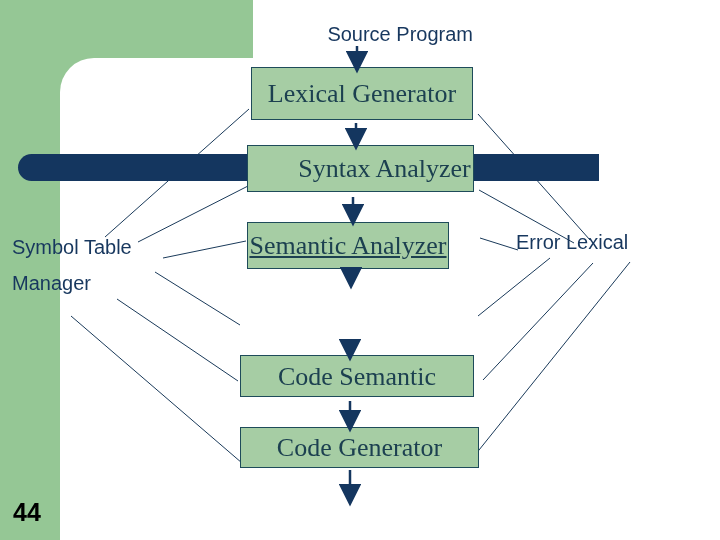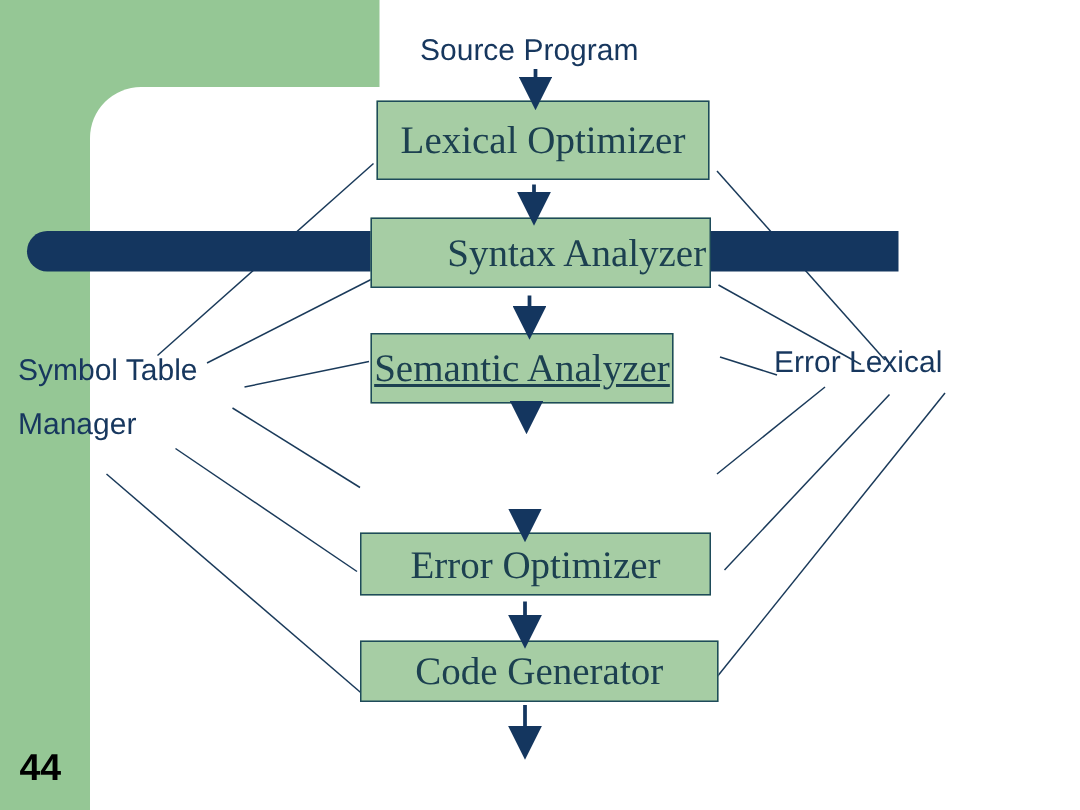--- a/index.html
+++ b/index.html
@@ -21,21 +21,21 @@
     box-sizing:border-box;
   }
   #box-lexical   {left:251px;top:67px; width:222px;height:53px;}
   #box-syntax    {left:247px;top:145px;width:227px;height:47px;padding-left:48px;}
   #box-semantic  {left:247px;top:222px;width:202px;height:47px;text-decoration:underline;}
   #box-intermediate{left:241px;top:282px;width:233px;height:55px;padding:0 10px;}
   #box-optimizer {left:240px;top:355px;width:234px;height:42px;}
   #box-generator {left:240px;top:427px;width:239px;height:41px;}
   
   .label{position:absolute;z-index:5;color:#17375E;font-size:20px;white-space:nowrap;}
-  #lbl-source{left:253px;top:23px;width:220px;text-align:left;margin-left:27px;}
+  #lbl-source{left:253px;top:23px;width:220px;text-align:right;}
   #lbl-target{left:252px;top:472px;width:190px;text-align:center;}
   #lbl-symbol{left:12px;top:229px;line-height:36px;white-space:normal;width:170px;}
   #lbl-error{left:516px;top:231px;}
   #page-num{position:absolute;left:13px;top:498px;z-index:5;color:#000000;font-size:25px;font-weight:bold;}
 </style>
 </head>
 <body>
 
 <div id="slide">
 
@@ -57,30 +57,30 @@
       <line x1="480" y1="238" x2="518" y2="250"></line>
       <line x1="478" y1="316" x2="550" y2="258"></line>
       <line x1="483" y1="380" x2="593" y2="263"></line>
       <line x1="475" y1="455" x2="630" y2="262"></line>
     </g>
   </svg>
 
   <div class="navy-bar"></div>
 
   <div class="phase-box" id="box-lexical">
-    <span>Lexical Optimizer</span>
+    <span>Lexical Generator</span>
   </div>
   <div class="phase-box" id="box-syntax">
     <span>Syntax Analyzer</span>
   </div>
   <div class="phase-box" id="box-semantic">
     <span>Semantic Analyzer</span>
   </div>
   <div class="phase-box" id="box-optimizer">
-    <span>Error Optimizer</span>
+    <span>Code Semantic</span>
   </div>
   <div class="phase-box" id="box-generator">
     <span>Code Generator</span>
   </div>
 
   <div class="label" id="lbl-source">Source Program</div>
   <div class="label" id="lbl-symbol">Symbol Table Manager</div>
   <div class="label" id="lbl-error">Error Lexical</div>
   <div id="page-num">44</div>
 

